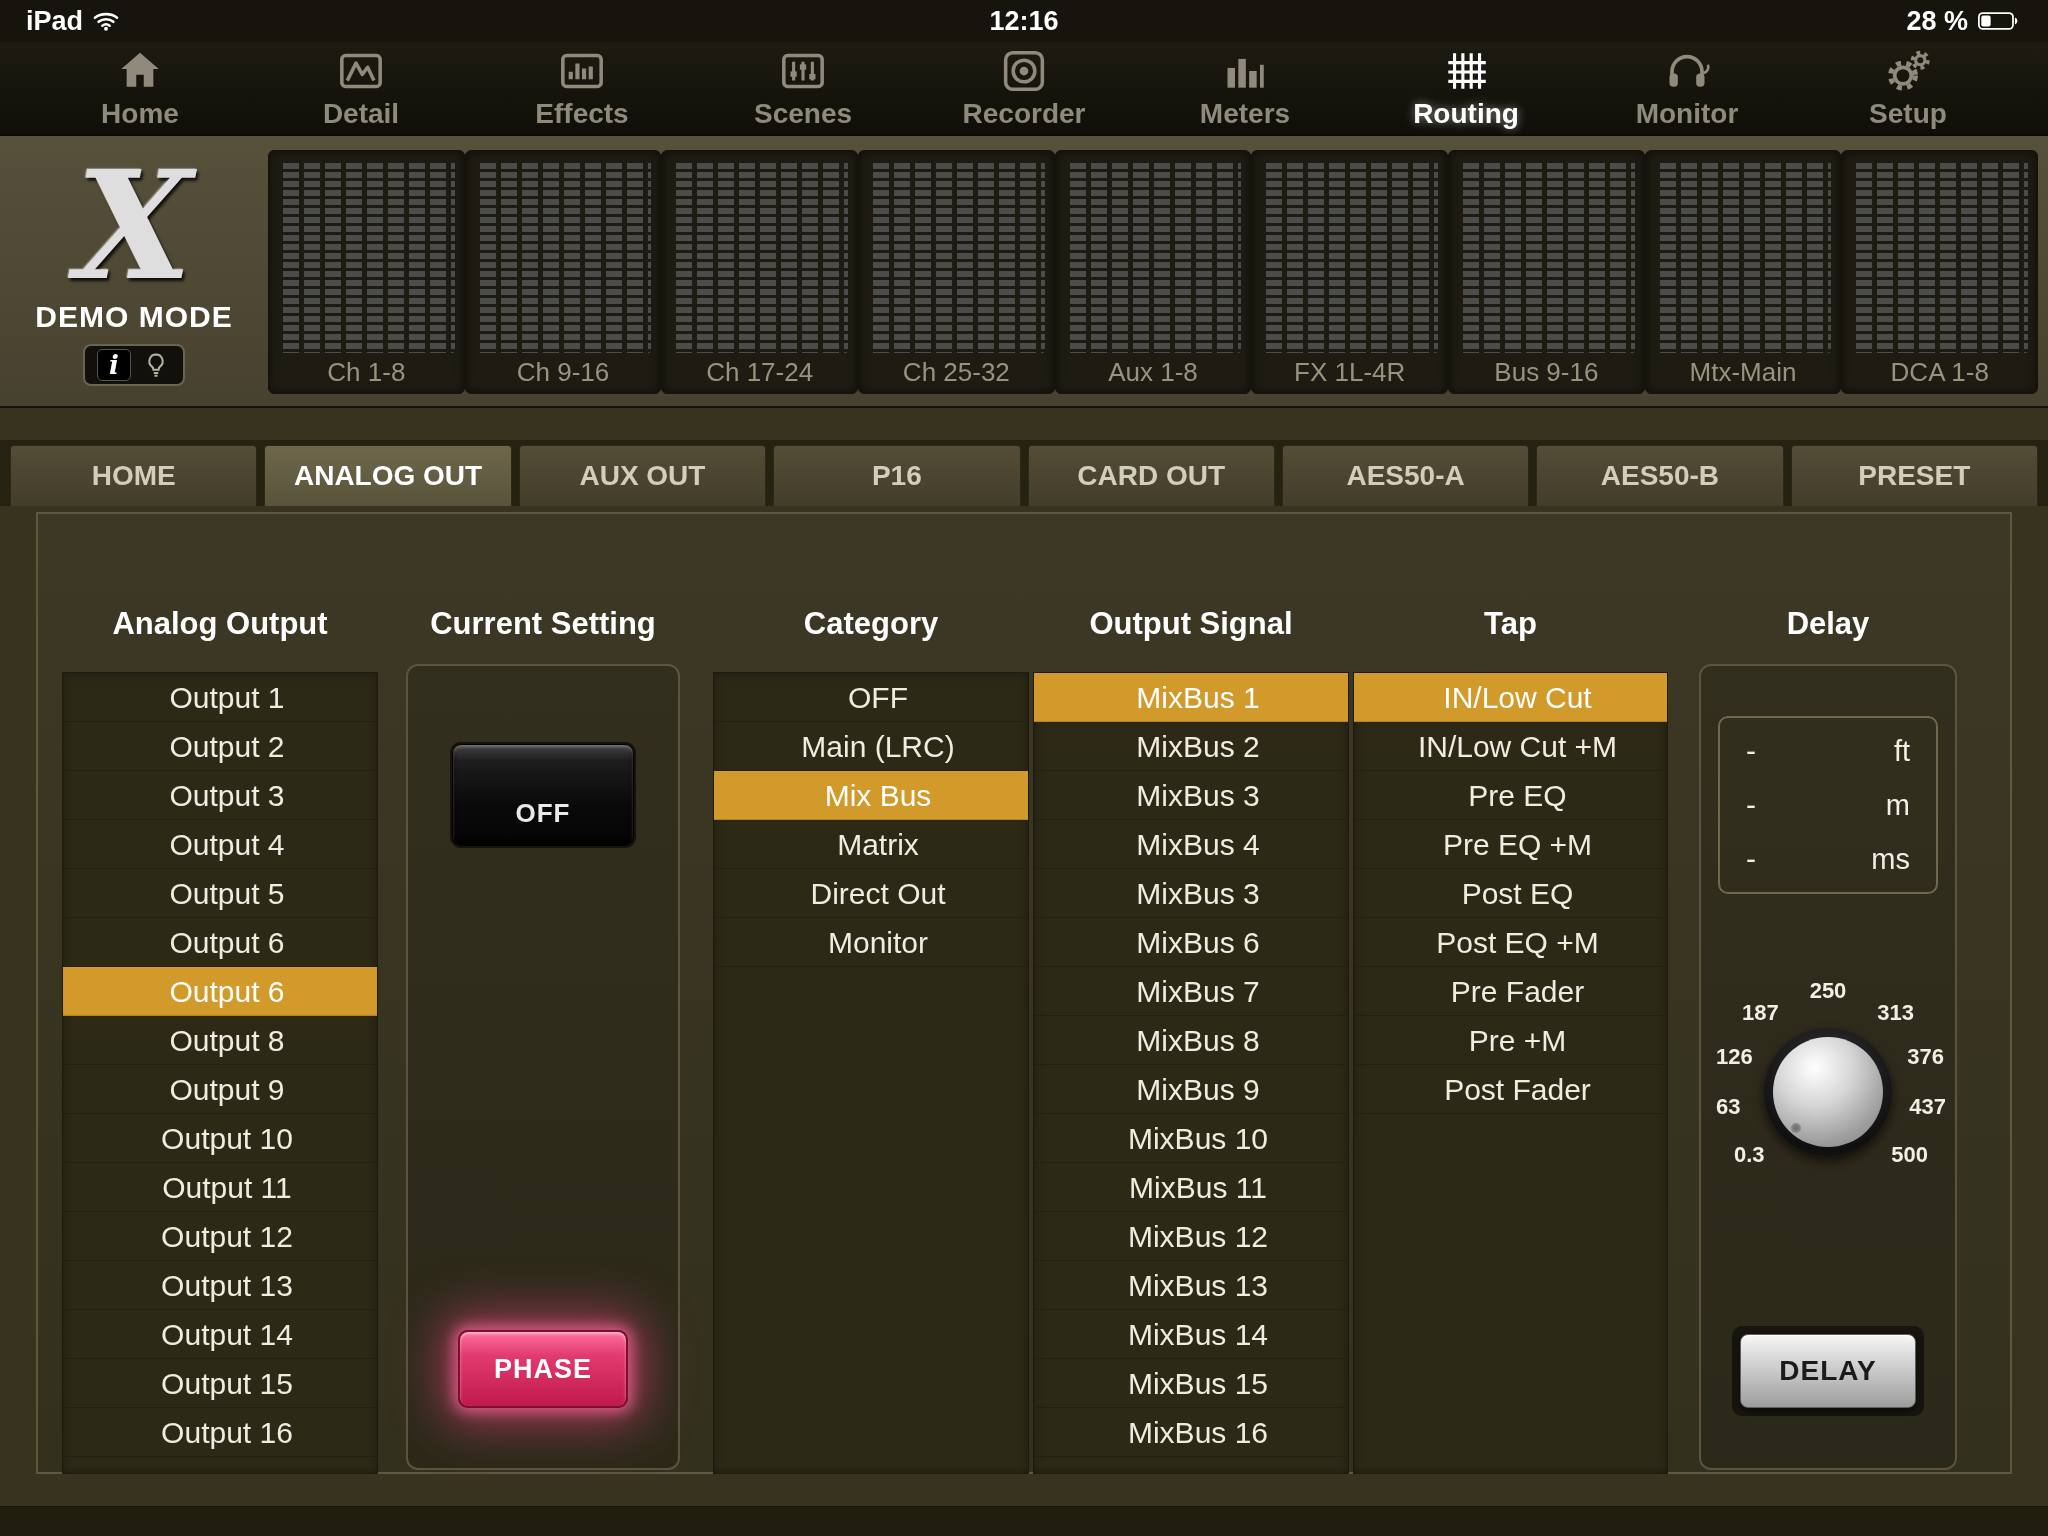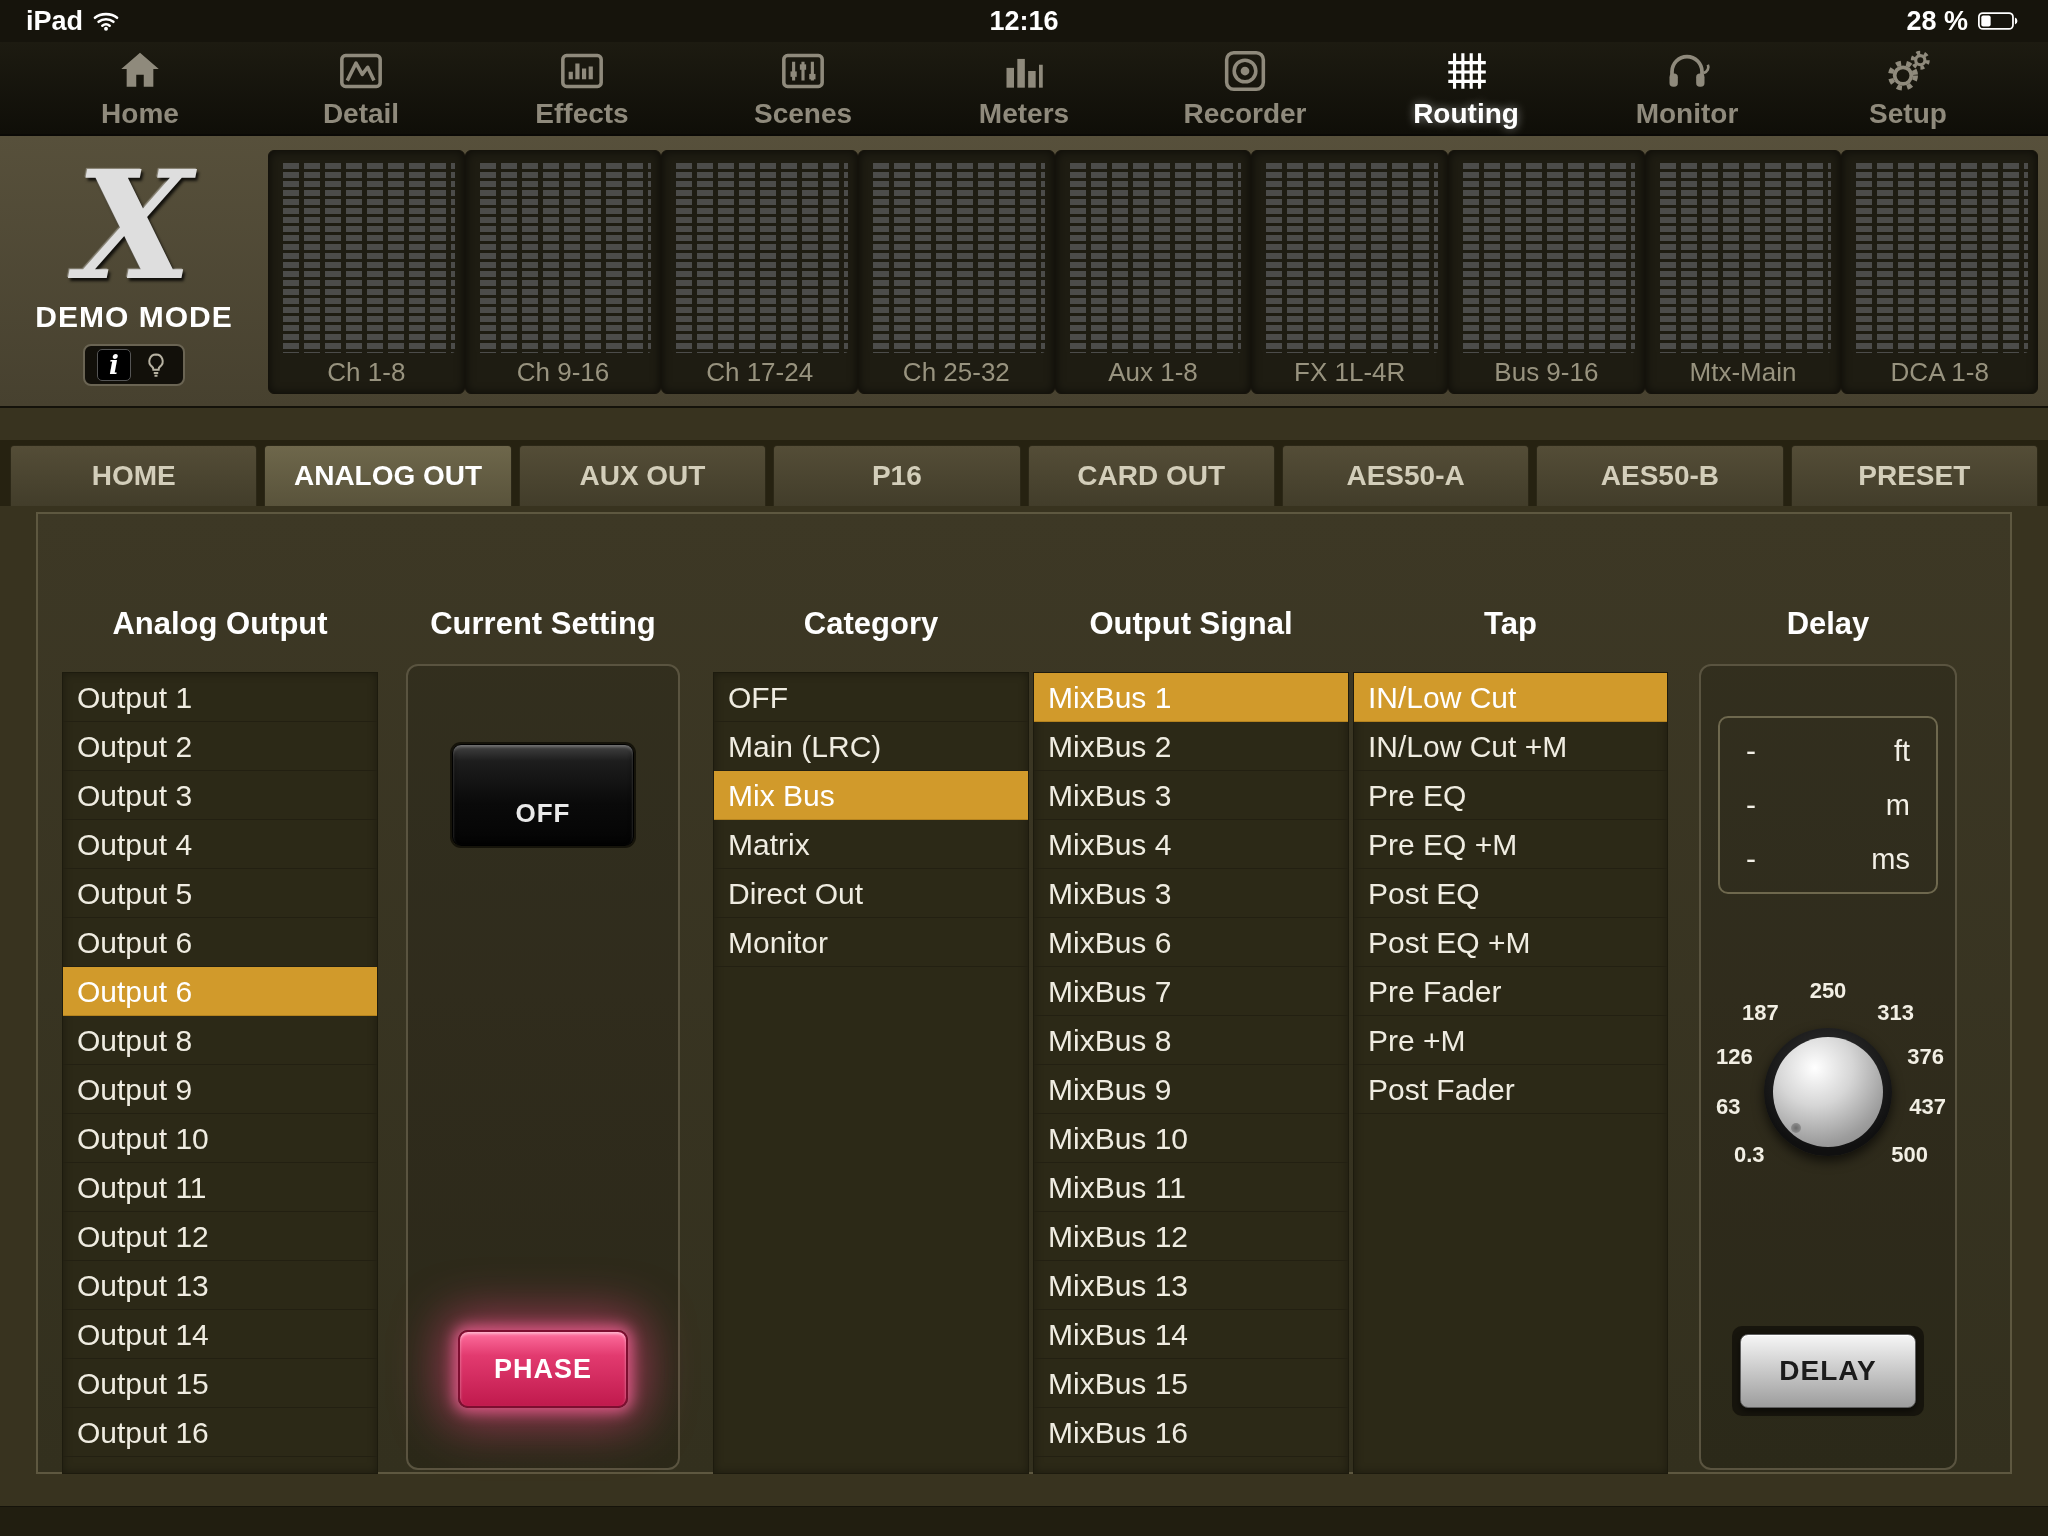--- a/index.html
+++ b/index.html
@@ -80,21 +80,21 @@
   .h-taps     { left:1315px; width:315px; }
   .h-delay    { left:1661px; width:258px; }
 
   .list { position:absolute; top:158px; height:802px; background:#2c2917;
     border:1px solid #1d1b0e; box-shadow:inset 0 0 10px rgba(0,0,0,.35); overflow:hidden; }
   .col-outputs  { left:24px;   width:316px; }
   .col-category { left:675px;  width:316px; }
   .col-signals  { left:995px;  width:316px; }
   .col-taps     { left:1315px; width:315px; }
   .row { height:49px; line-height:49px; padding-left:14px; font-size:30px;
-    color:#efece1; border-bottom:1px solid #232012; white-space:nowrap; cursor:pointer; }
+    color:#efece1; border-bottom:1px solid #232012; white-space:nowrap; cursor:pointer;text-align:center; }
   .row.selected { background:#d19a2b; border-bottom-color:#b5831f; color:#ffffff; }
 
   .side-panel { position:absolute; top:150px; height:806px;
     border:2px solid #5a5440; border-radius:12px; background:rgba(0,0,0,.14); }
   .col-current { left:368px;  width:274px; }
   .col-delay   { left:1661px; width:258px; }
 
   
   .off-btn { width:182px; height:102px; margin:78px auto 0 auto;
     background:linear-gradient(180deg,#434343 0%,#1d1d1d 16%,#0a0a0a 58%,#040404 100%);
@@ -214,38 +214,38 @@
           <path d="M7.5 7.5v9M12 7.5v9M16.5 7.5v9" stroke-width="1.5"></path>
           <rect x="6" y="12.2" width="3" height="2.6" fill="currentColor" stroke="none"></rect>
           <rect x="10.5" y="8.8" width="3" height="2.6" fill="currentColor" stroke="none"></rect>
           <rect x="15" y="13.4" width="3" height="2.6" fill="currentColor" stroke="none"></rect>
         </svg>
       </span>
       <span class="nav-label">Scenes</span>
     </div>
     <div class="nav-item">
       <span class="nav-icon">
+        <svg viewBox="0 0 24 24" fill="none" stroke="currentColor" stroke-width="1.7">
+          <rect x="3.2" y="3.2" width="17.6" height="17.6" rx="3.4"></rect>
+          <circle cx="12" cy="12" r="5.2"></circle>
+          <circle cx="12" cy="12" r="2.1" fill="currentColor" stroke="none"></circle>
+        </svg>
+      </span>
+      <span class="nav-label">Recorder</span>
+    </div>
+    <div class="nav-item">
+      <span class="nav-icon">
         <svg viewBox="0 0 24 24" fill="currentColor">
           <rect x="3.6" y="10.5" width="3.6" height="9.5"></rect>
           <rect x="8.8" y="6.2" width="3.6" height="13.8"></rect>
           <rect x="14" y="12" width="3.6" height="8"></rect>
           <rect x="19.2" y="9" width="1.8" height="11"></rect>
         </svg>
       </span>
       <span class="nav-label">Meters</span>
-    </div>
-    <div class="nav-item">
-      <span class="nav-icon">
-        <svg viewBox="0 0 24 24" fill="none" stroke="currentColor" stroke-width="1.7">
-          <rect x="3.2" y="3.2" width="17.6" height="17.6" rx="3.4"></rect>
-          <circle cx="12" cy="12" r="5.2"></circle>
-          <circle cx="12" cy="12" r="2.1" fill="currentColor" stroke="none"></circle>
-        </svg>
-      </span>
-      <span class="nav-label">Recorder</span>
     </div>
     <div class="nav-item active">
       <span class="nav-icon">
         <svg viewBox="0 0 24 24" fill="none" stroke="currentColor" stroke-width="1.5">
           <path d="M6.5 3.5v17M10.5 3.5v17M14.5 3.5v17M18.5 3.5v17"></path>
           <path d="M3.5 8h18M3.5 12.5h18M3.5 17h18"></path>
         </svg>
       </span>
       <span class="nav-label">Routing</span>
     </div>

